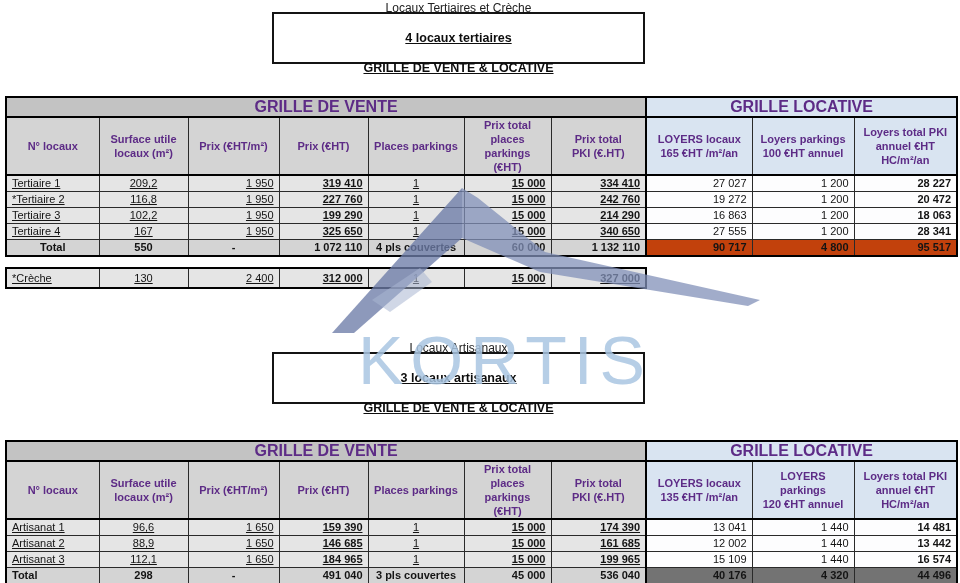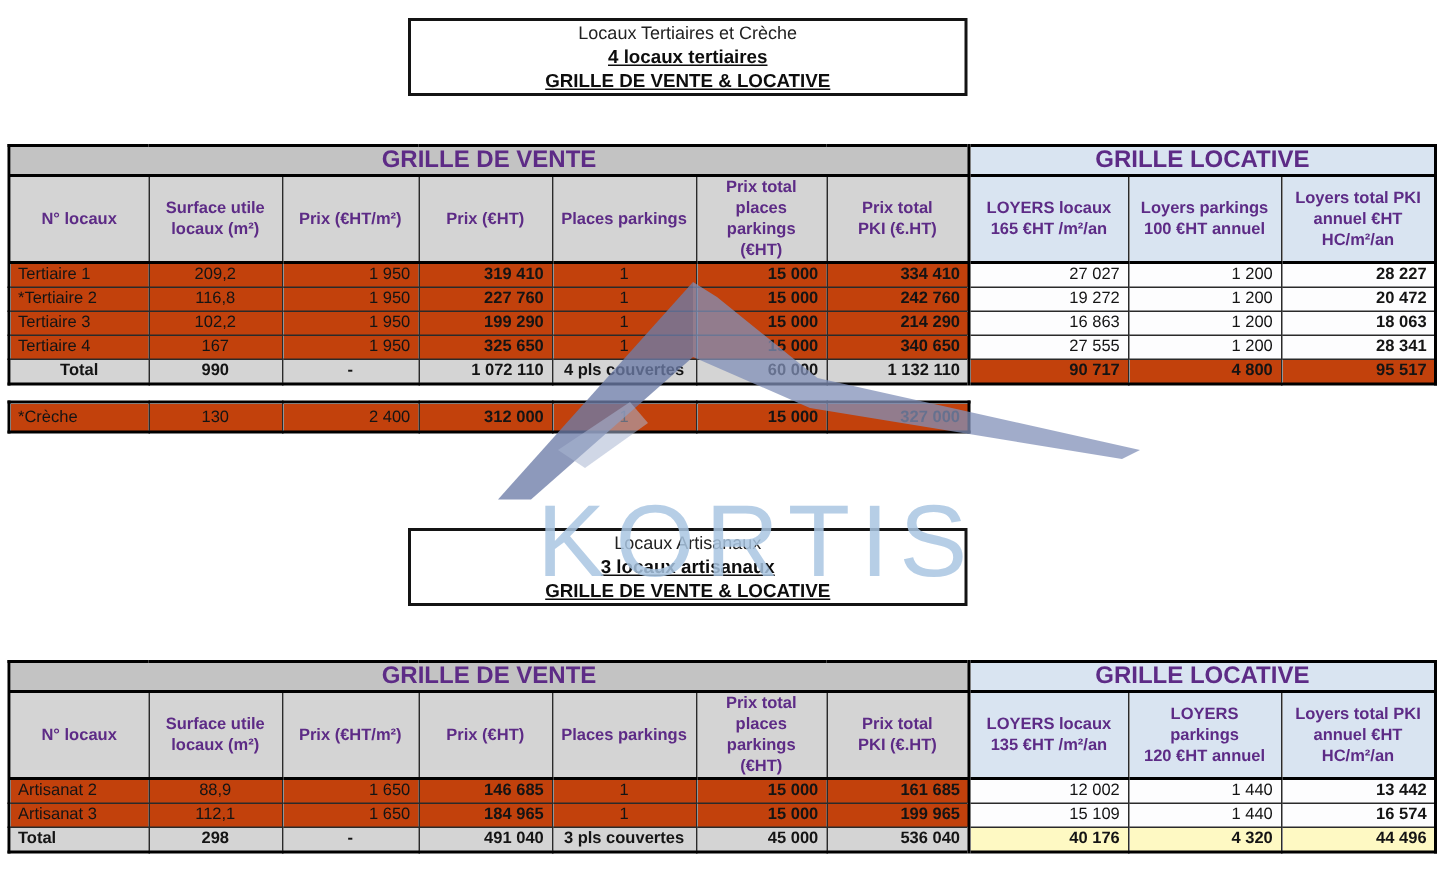--- a/index.html
+++ b/index.html
@@ -2,46 +2,46 @@
 <html><head>
 <meta charset="utf-8">
 <style>
   html,body{margin:0;padding:0;background:#fff;}
   .page{position:relative;width:960px;height:583px;background:#ffffff;overflow:hidden;
         font-family:"Liberation Sans",sans-serif;}
 
   
   .tbox{position:absolute;left:272px;width:369px;height:48px;border:2px solid #141414;
         background:#fff;display:flex;flex-direction:column;align-items:center;
-        justify-content:center;z-index:2;}
+        justify-content:center;z-index:2;gap:14px;}
   .bl1{font-size:12px;color:#222;line-height:16px;}
   .bl2,.bl3{font-size:12.5px;font-weight:700;text-decoration:underline;color:#0d0d0d;line-height:16px;}
 
   
   table.grid{position:absolute;left:5px;border-collapse:collapse;table-layout:fixed;
              background:#fff;border:2px solid #000;z-index:1;}
   .grid th,.grid td{border:1px solid #2a2a2a;font-size:11px;padding:0 5px;overflow:hidden;
                     white-space:nowrap;color:#141414;}
   tr.grp th{height:16px;font-size:16px;font-weight:700;color:#5d2b86;border-bottom:2px solid #000;}
   th.gv{background:#c3c3c3;}
   th.gl{background:#d9e4f1;}
   tr.cols th{height:47px;font-size:11px;font-weight:700;color:#5d2b86;white-space:pre-line;
              vertical-align:middle;text-align:center;border-bottom:2px solid #000;line-height:14px;}
   th.hv{background:#d4d4d4;margin-top:43px;}
   th.hl{background:#d9e4f1;}
   .grid td{height:15px;line-height:15px;}
   .grid td:nth-child(8),.grid tr.cols th:nth-child(8),.grid tr.grp th:nth-child(2){border-left:2px solid #000;}
   .c-l{text-align:left}.c-c{text-align:center}.c-r{text-align:right}
   .b{font-weight:700}.dim{color:#474747}
-  .ven{background:#c2410c;}
+  .ven{background:#e5e5e5;text-decoration:underline;}
   .loc{background:#fdfdfe;}
   .tot{font-weight:700;color:#7e4aa8;}
   .totven{background:#d4d4d4;}
   .totloc{background:#c2410c;margin-top:14px;}
-  .totgray{background:#fef9c3;}
+  .totgray{background:#737373;}
   table.creche td{height:18px;line-height:18px;}
 
   
   .wm{position:absolute;left:0;top:0;z-index:9;pointer-events:none;}
 </style>
 </head>
 <body>
 
 <div class="page">
 
@@ -136,21 +136,21 @@
           <td class="c-r b ven">15 000</td>
           <td class="c-r b ven">340 650</td>
           <td class="c-r dim loc">27 555</td>
           <td class="c-r dim loc">1 200</td>
           <td class="c-r b loc">28 341</td>
         </tr>
       </tbody>
     <tbody>
         <tr>
           <td class="c-c tot totven" style="text-align: center;">Total</td>
-          <td class="c-c tot totven">990</td>
+          <td class="c-c tot totven">550</td>
           <td class="c-c tot totven">-</td>
           <td class="c-r tot totven">1 072 110</td>
           <td class="c-c tot totven">4 pls couvertes</td>
           <td class="c-r tot totven">60 000</td>
           <td class="c-r tot totven">1 132 110</td>
           <td class="c-r tot totloc">90 717</td>
           <td class="c-r tot totloc">4 800</td>
           <td class="c-r tot totloc">95 517</td>
         </tr>
       </tbody>
@@ -219,20 +219,32 @@
 135 €HT /m²/an</th>
         <th class="hl">LOYERS parkings
 120 €HT annuel</th>
         <th class="hl">Loyers total PKI
 annuel €HT
 HC/m²/an</th>
       </tr>
     </thead>
     <tbody>
         <tr>
+          <td class="c-l ven">Artisanat 1</td>
+          <td class="c-c ven">96,6</td>
+          <td class="c-r ven">1 650</td>
+          <td class="c-r b ven">159 390</td>
+          <td class="c-c ven">1</td>
+          <td class="c-r b ven">15 000</td>
+          <td class="c-r b ven">174 390</td>
+          <td class="c-r dim loc">13 041</td>
+          <td class="c-r dim loc">1 440</td>
+          <td class="c-r b loc">14 481</td>
+        </tr>
+        <tr>
           <td class="c-l ven">Artisanat 2</td>
           <td class="c-c ven">88,9</td>
           <td class="c-r ven">1 650</td>
           <td class="c-r b ven">146 685</td>
           <td class="c-c ven">1</td>
           <td class="c-r b ven">15 000</td>
           <td class="c-r b ven">161 685</td>
           <td class="c-r dim loc">12 002</td>
           <td class="c-r dim loc">1 440</td>
           <td class="c-r b loc">13 442</td>

